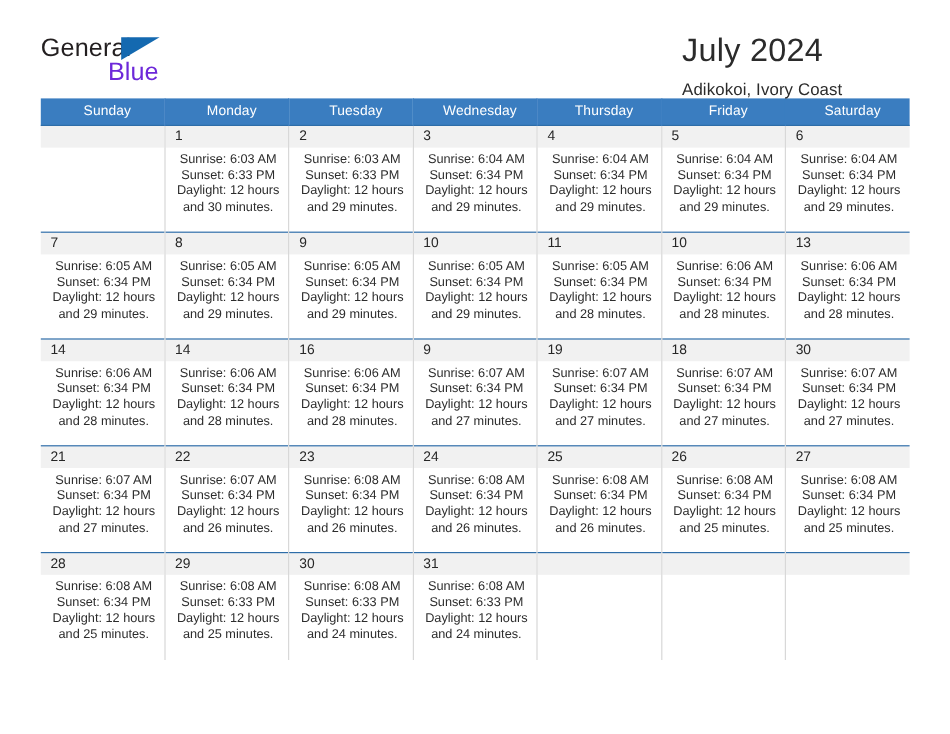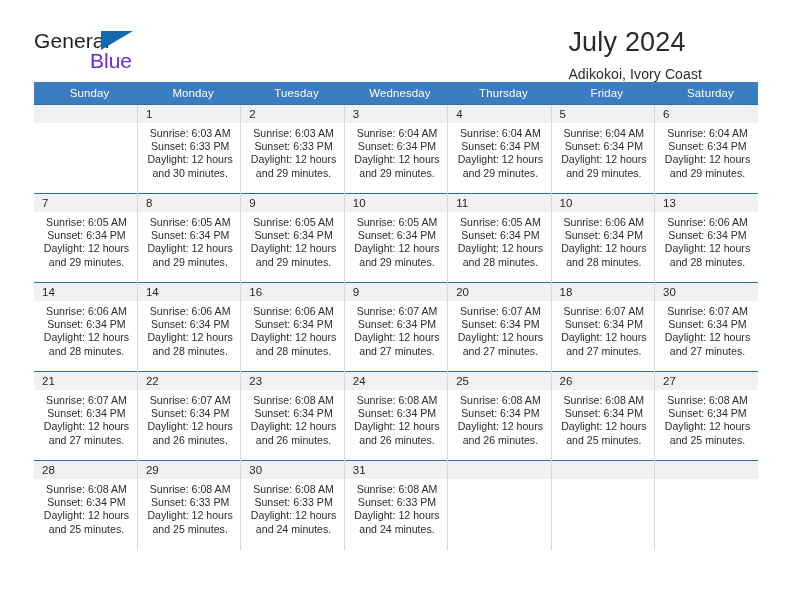--- a/index.html
+++ b/index.html
@@ -321,21 +321,21 @@
           <td class="cell">
             <div class="daynum">9</div>
             <div class="info">
               <div>Sunrise: 6:07 AM</div>
               <div>Sunset: 6:34 PM</div>
               <div>Daylight: 12 hours</div>
               <div>and 27 minutes.</div>
             </div>
           </td>
           <td class="cell">
-            <div class="daynum">20</div>
+            <div class="daynum">19</div>
             <div class="info">
               <div>Sunrise: 6:07 AM</div>
               <div>Sunset: 6:34 PM</div>
               <div>Daylight: 12 hours</div>
               <div>and 27 minutes.</div>
             </div>
           </td>
           <td class="cell">
             <div class="daynum">18</div>
             <div class="info">

